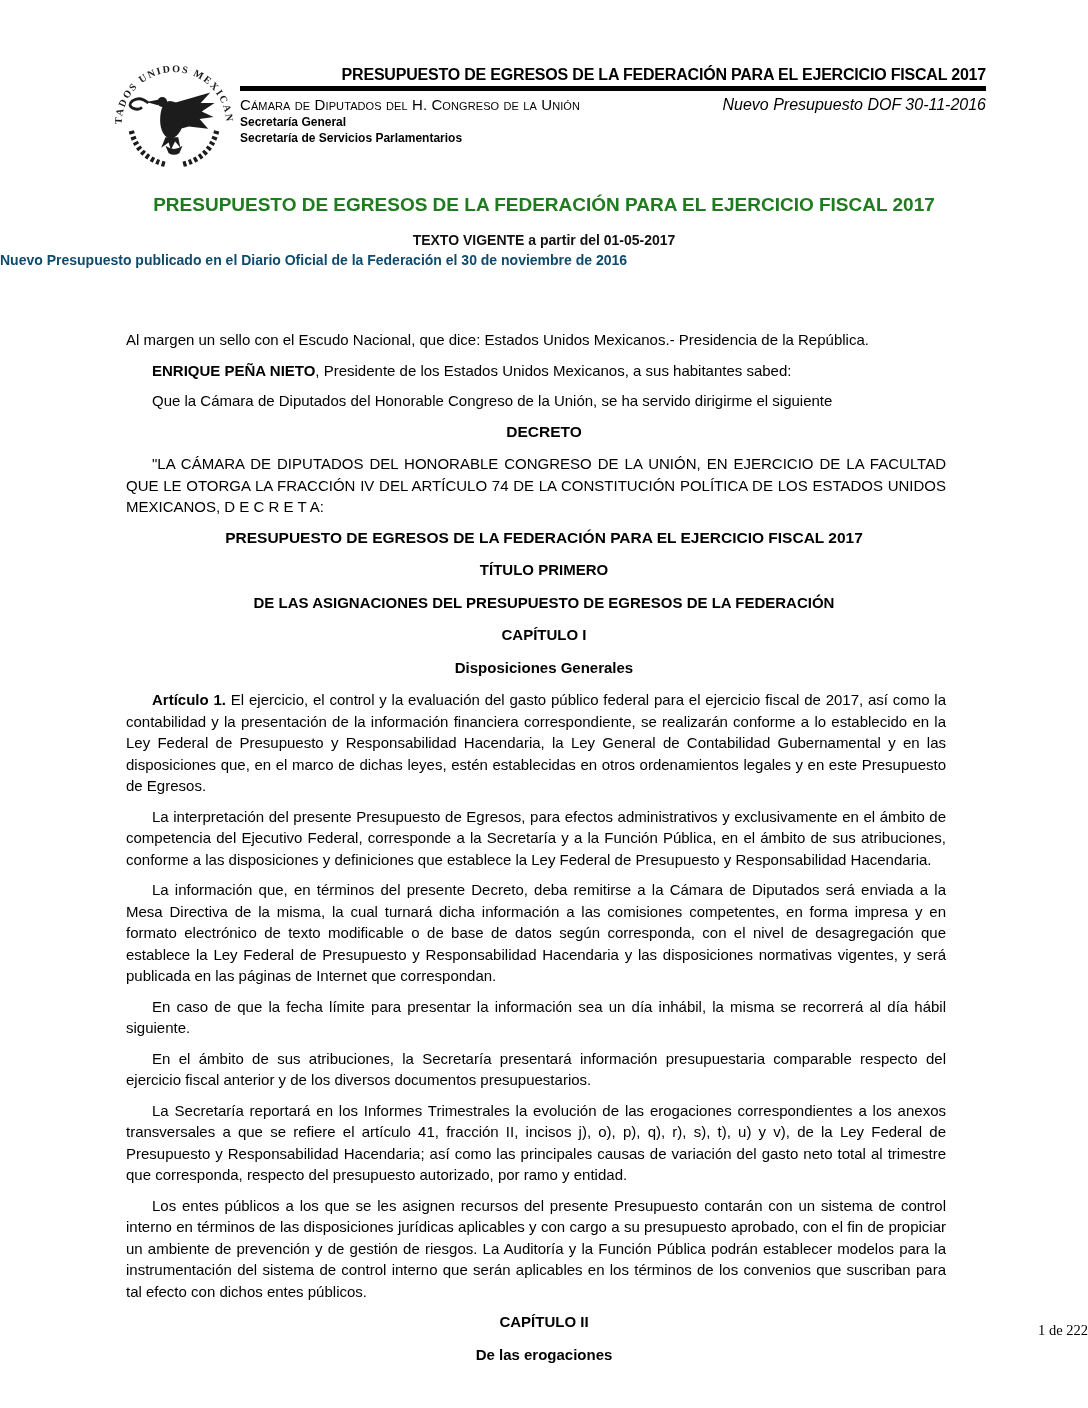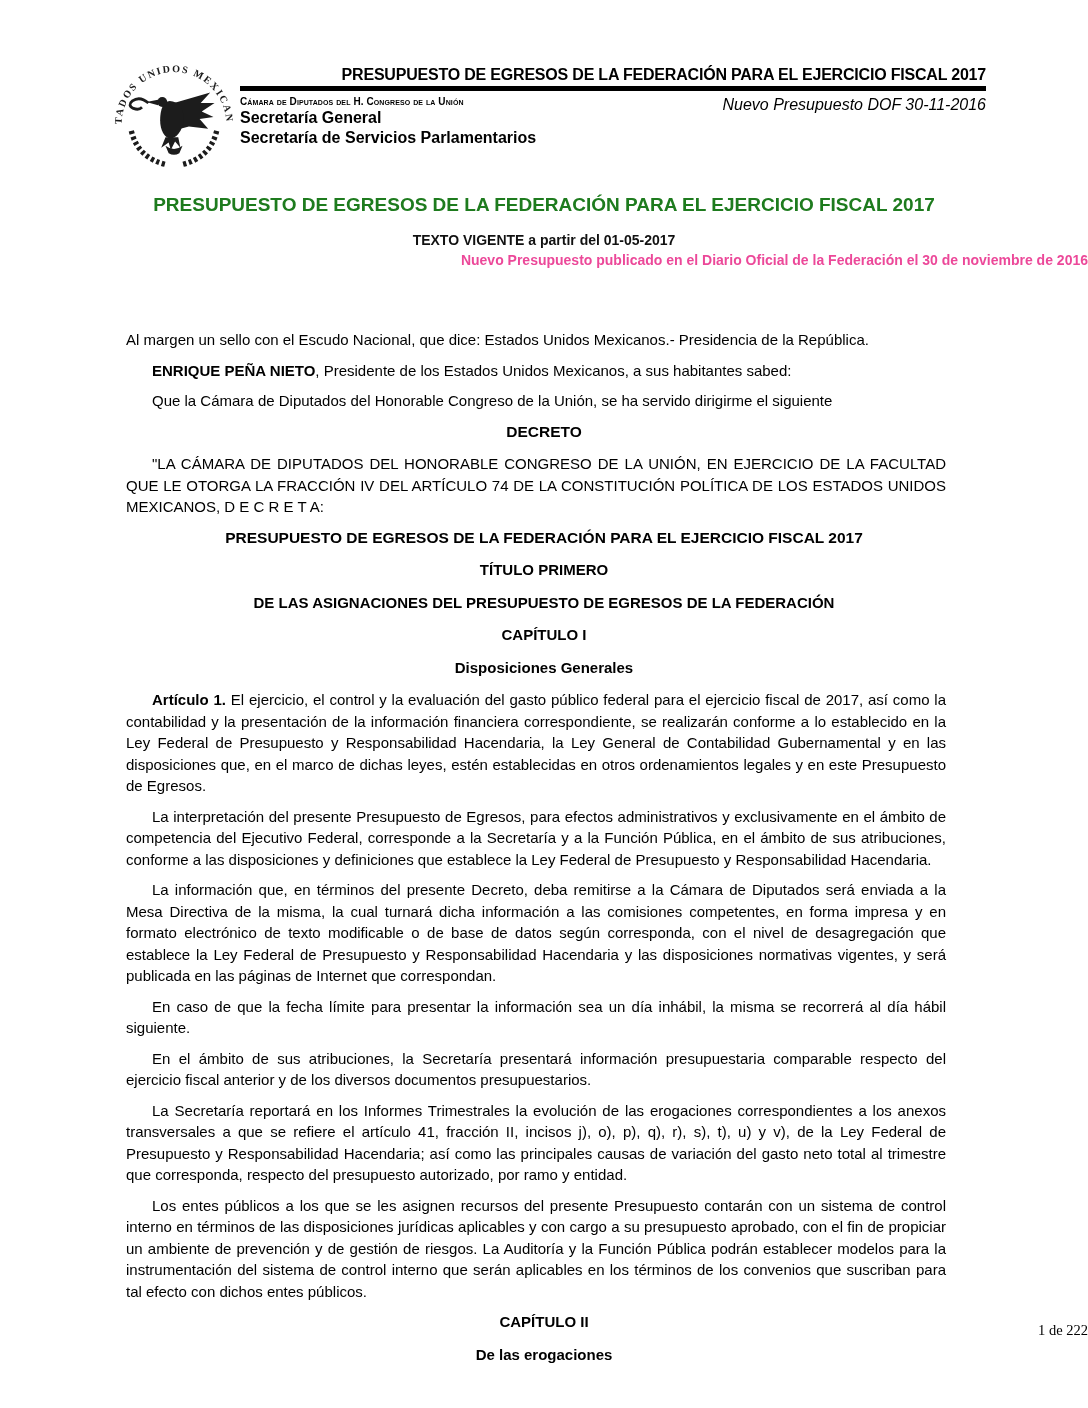--- a/index.html
+++ b/index.html
@@ -5,31 +5,31 @@
   html,body{margin:0;padding:0;background:#e8e8e8;}
   .page{position:relative;width:1088px;height:1408px;background:#ffffff;margin:0 auto;
         font-family:"Liberation Sans",sans-serif;color:#000;overflow:hidden;}
 
   
   .seal{position:absolute;left:110px;top:54px;width:128px;height:128px;}
   .hdr{position:absolute;left:240px;top:66px;width:746px;}
   .hdr-title{text-align:right;font-weight:bold;font-size:16px;letter-spacing:-0.2px;white-space:nowrap;}
   .hdr-rule{height:5px;background:#000;margin-top:2px;}
   .hdr-row{display:flex;justify-content:space-between;align-items:flex-start;margin-top:5px;}
-  .org1{font-weight:bold;font-size:10px;font-variant:small-caps;letter-spacing:0.1px;}
-  .org2,.org3{font-weight:bold;font-size:16px;margin-top:2px;}
+  .org1{font-weight:normal;font-size:15px;font-variant:small-caps;letter-spacing:0.1px;}
+  .org2,.org3{font-weight:bold;font-size:12px;margin-top:2px;}
   .hdr-note{font-style:italic;font-size:16px;text-align:right;white-space:nowrap;}
 
   
   .doc-title{position:absolute;left:0;right:0;top:194px;text-align:center;
              font-weight:bold;font-size:19px;color:#1e7b1e;}
   .sub1{position:absolute;left:0;right:0;top:232px;text-align:center;
         font-weight:bold;font-size:14px;color:#111;}
-  .sub2{position:absolute;left:0;right:0;top:252px;text-align:right;
-        font-weight:bold;font-size:14px;color:#ec4899;}
+  .sub2{position:absolute;left:0;right:0;top:252px;text-align:left;
+        font-weight:bold;font-size:14px;color:#0c4a6e;}
 
   
   .body{position:absolute;left:126px;top:329px;width:836px;
         font-size:15px;line-height:21.5px;}
   .body p{margin:0 16px 9px 0;text-align:justify;}
   .ind{text-indent:26px;}
   .ctr{text-align:center !important;font-weight:bold;margin:9px 0 11px 0 !important;text-indent:0;}
   .serif{font-family:Liberation Sans, sans-serif;font-size:15.5px;}
   .lead-bold{font-weight:bold;}
 

